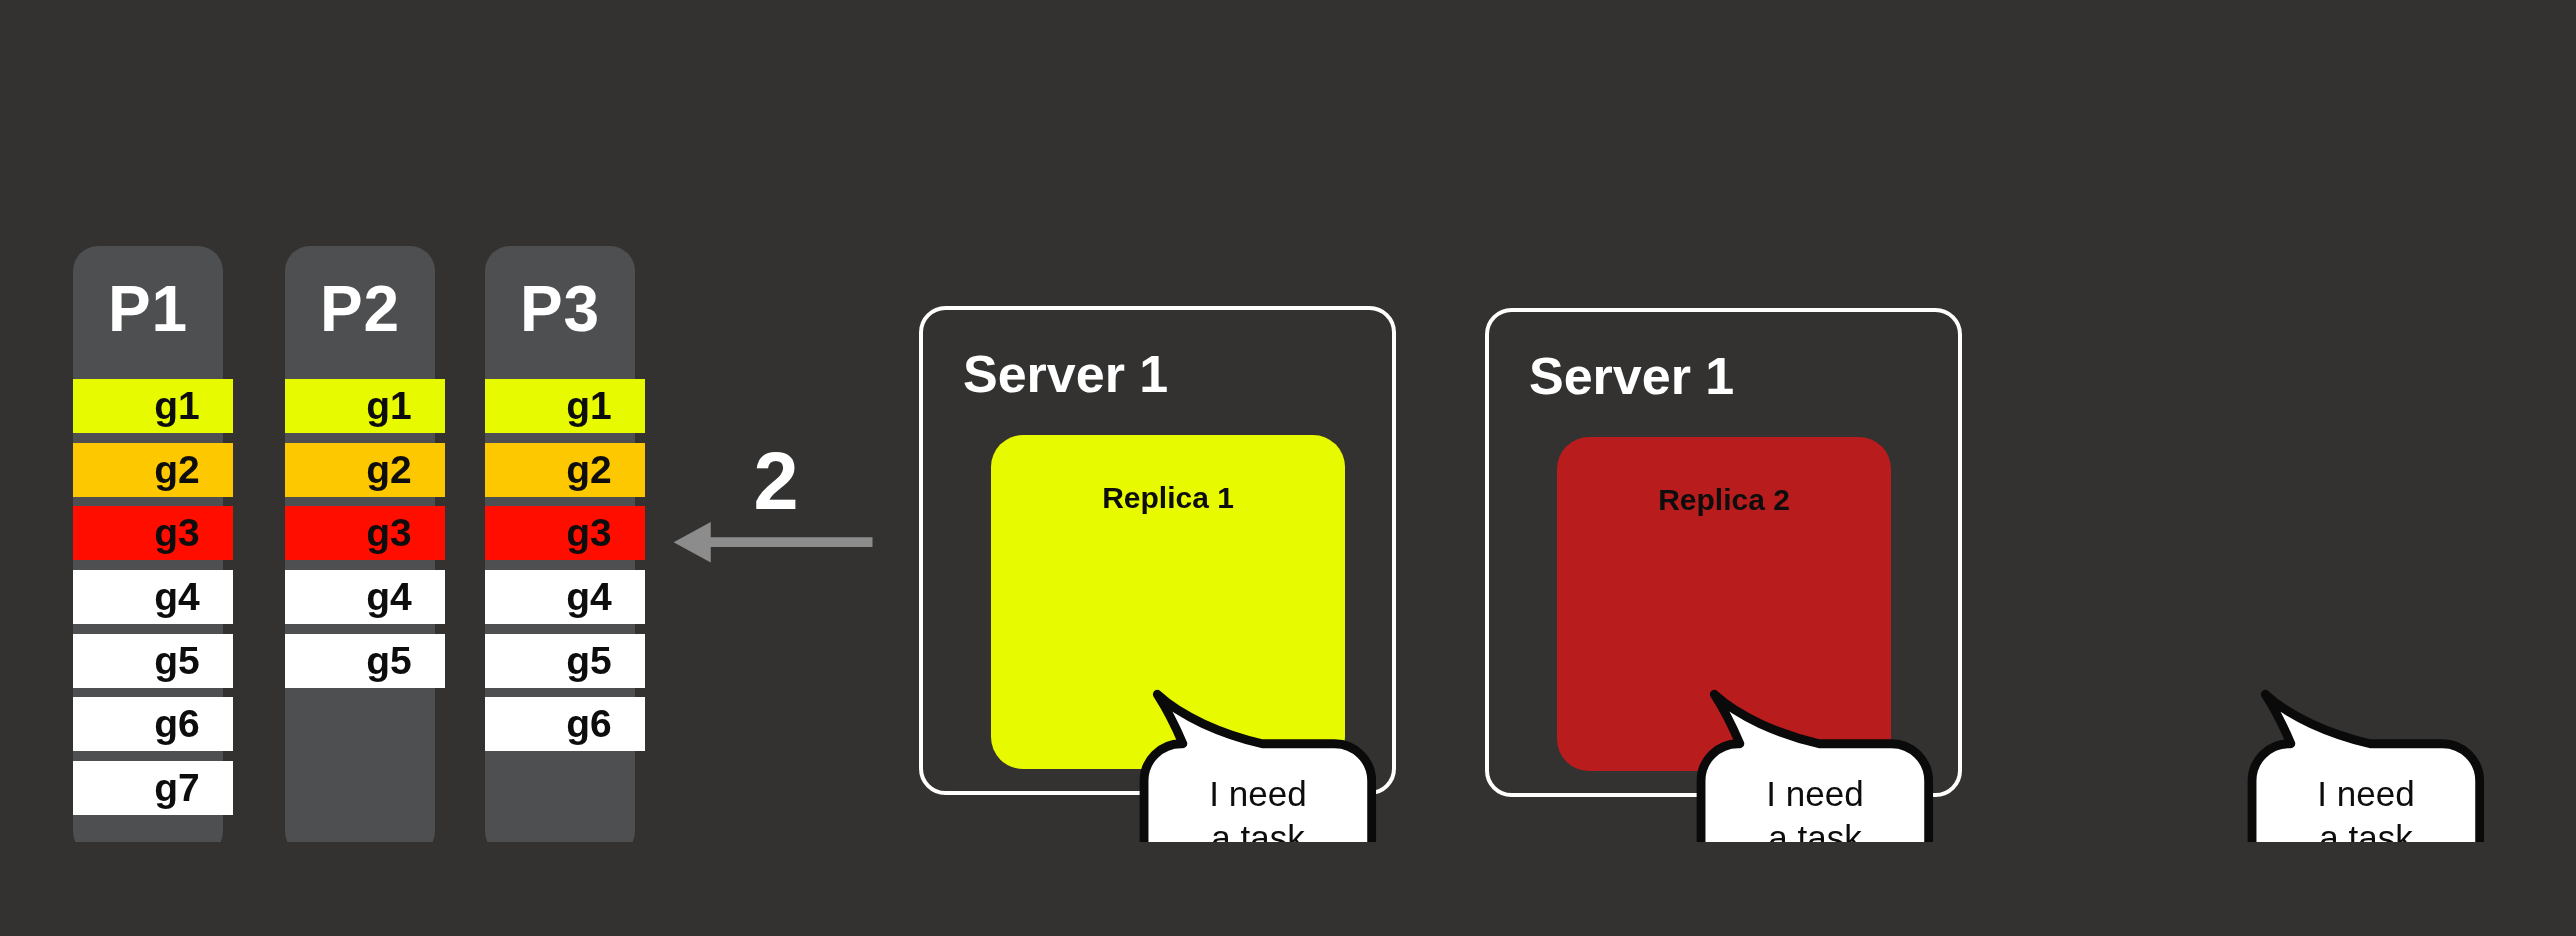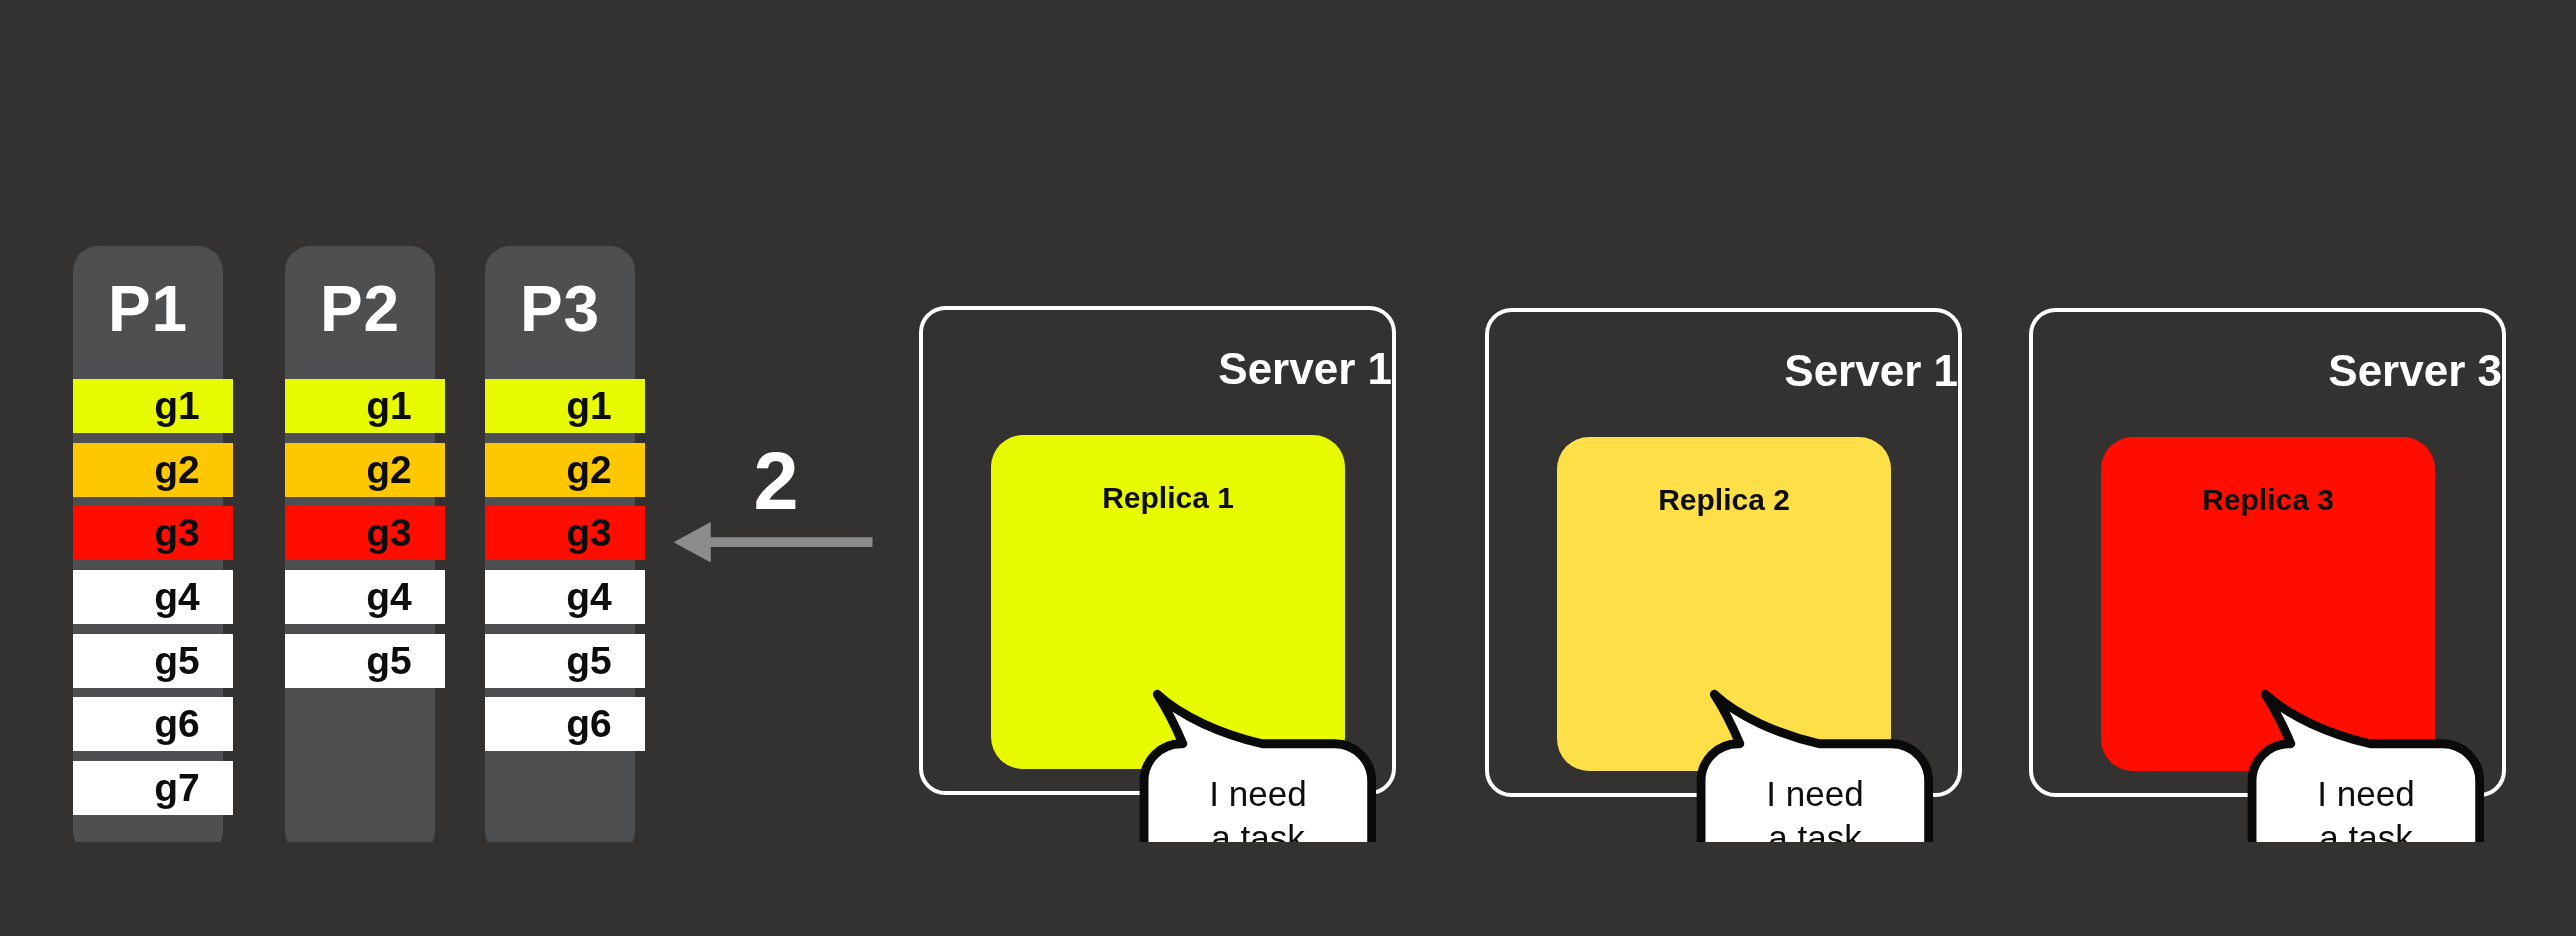--- a/index.html
+++ b/index.html
@@ -29,22 +29,22 @@
   }
   #step2{left:723px;top:435px;width:106px;font-size:81px;}
   #step1{left:1364px;top:862px;width:80px;font-size:85px;}
   #arrow-svg{position:absolute;left:663px;top:513px;}
   
   .server{
     position:absolute;top:306px;width:477px;height:489px;
     border:4.4px solid #ffffff;border-radius:26.5px;box-sizing:border-box;
   }
   .server-title{
-    position:absolute;top:34px;left:0;width:100%;text-align:right;
-    color:#ffffff;font-size:44px;font-weight:bold;
+    position:absolute;top:34px;left:0;width:100%;text-align:left;
+    color:#ffffff;font-size:52px;font-weight:bold;padding-left:40px;
   }
   .replica{
     position:absolute;top:125px;left:68px;width:334px;height:334px;
     border-radius:32px;
   }
   .replica-title{
     position:absolute;top:46px;left:0;width:100%;text-align:center;
     color:#0d0d0d;font-size:30px;font-weight:bold;
   }
   
@@ -101,28 +101,22 @@
   </svg>
 
   <div class="server" style="left:919px">
     <div class="server-title">Server 1</div>
     <div class="replica" style="background: rgb(232, 250, 0); padding-left: 20px;">
       <div class="replica-title">Replica 1</div>
     </div>
   </div>
   <div class="server" style="left:1485px;top:308px">
     <div class="server-title">Server 1</div>
-    <div class="replica" style="background: #fde047;">
+    <div class="replica" style="background: #b91c1c;">
       <div class="replica-title">Replica 2</div>
-    </div>
-  </div>
-  <div class="server" style="left:2029px;top:308px">
-    <div class="server-title">Server 3</div>
-    <div class="replica" style="background: rgb(255, 14, 0);">
-      <div class="replica-title">Replica 3</div>
     </div>
   </div>
 
   <div class="bubble" style="left:1137px">
     <svg width="247" height="212" viewBox="0 0 280 240">
       <path d="M 52 63 C 44 44 34 24 23 7 C 50 32 95 52 142 63 L 224 63
                A 42 42 0 0 1 266 105 L 266 190 A 42 42 0 0 1 224 232
                L 50 232 A 42 42 0 0 1 8 190 L 8 105 A 42 42 0 0 1 50 63 Z" fill="#ffffff" stroke="#0a0a0a" stroke-width="10" stroke-linejoin="round"></path>
     </svg>
     <div class="bubble-text">

